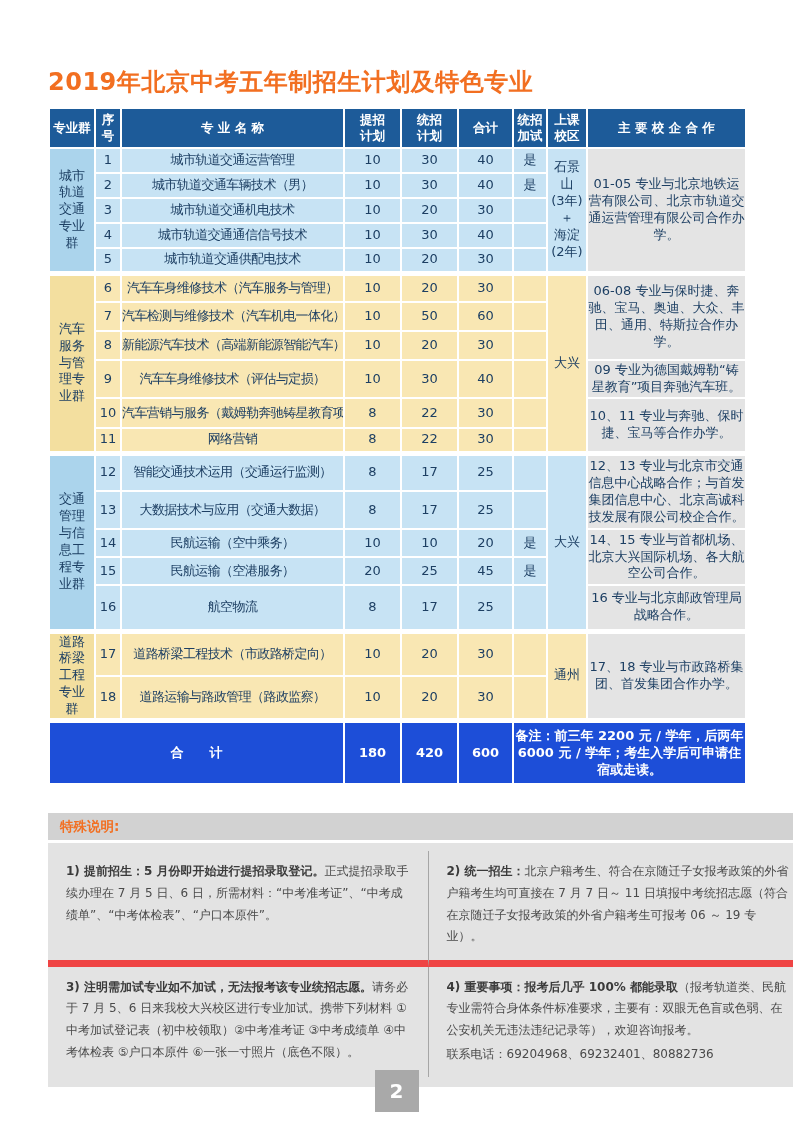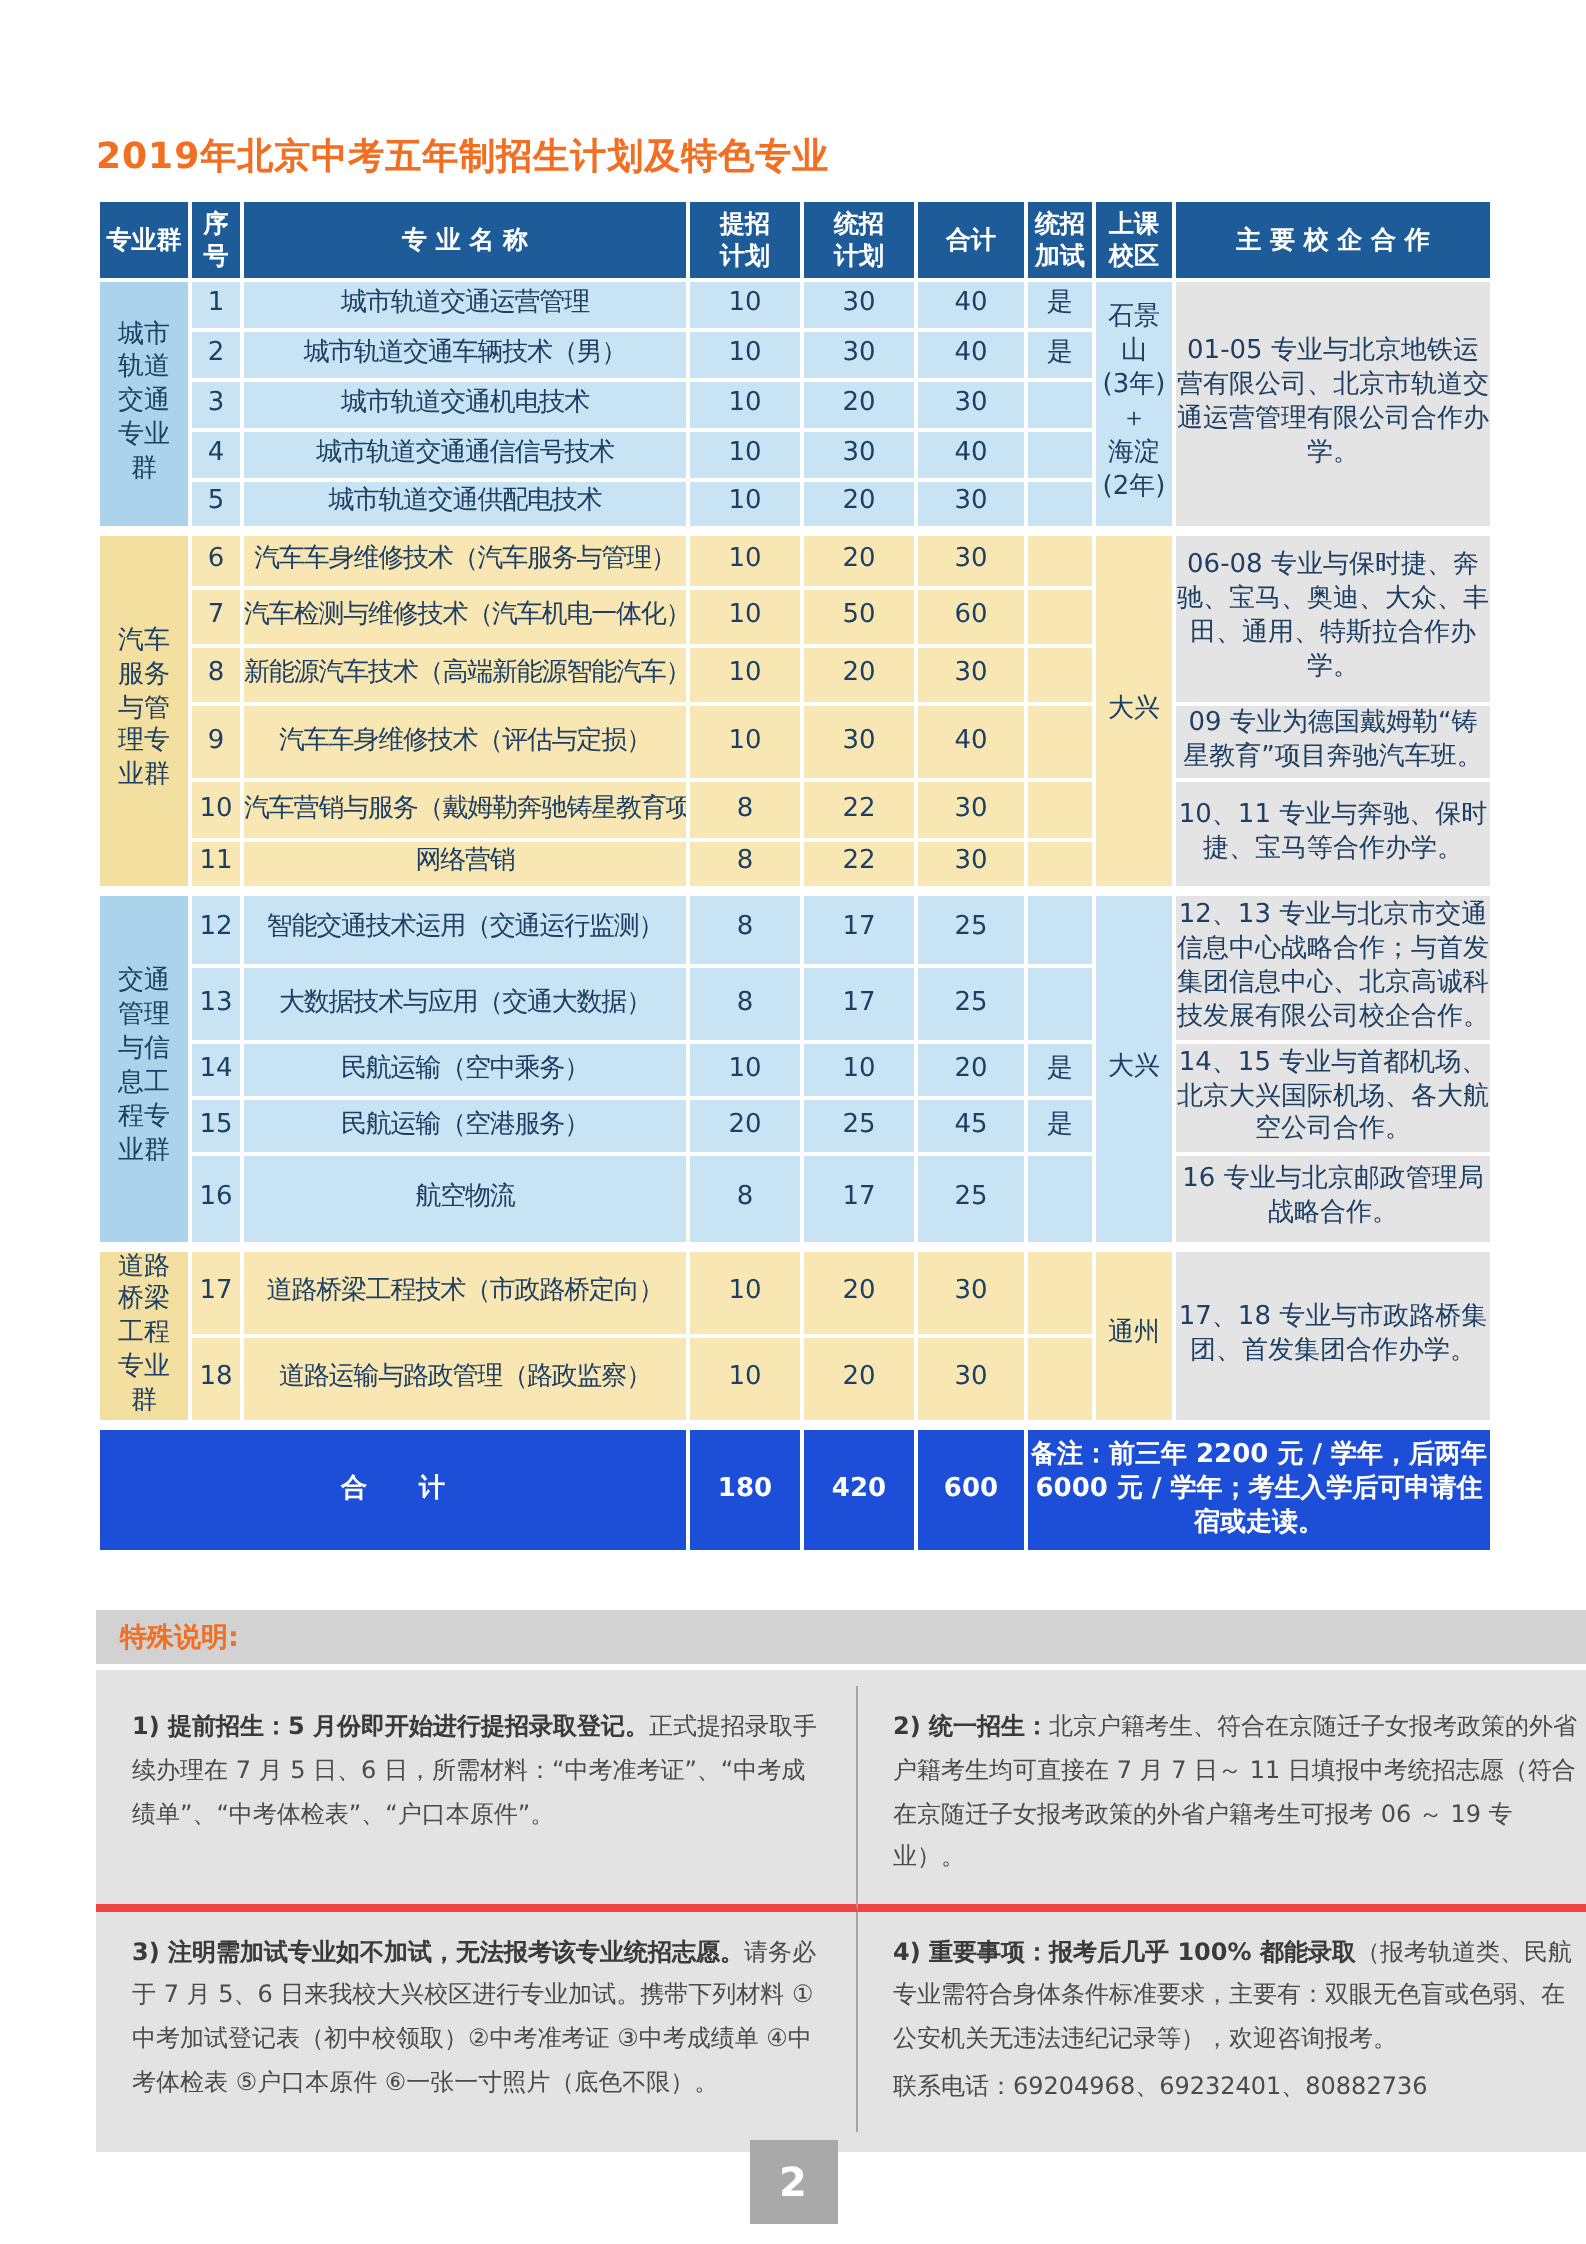--- a/index.html
+++ b/index.html
@@ -5,21 +5,21 @@
   html,body { margin:0; padding:0; background:#ffffff; }
   .page {
     position:relative;
     width:793px; height:1122px;
     background:#ffffff;
     font-family:"DejaVu Sans","Liberation Sans",sans-serif;
     overflow:hidden;
   }
   .content { padding:66px 48px 0 48px; }
 
-  .title { margin:0 0 9px 0; color:#f26f21; font-size:18px; font-weight:bold; letter-spacing:0.5px; }
+  .title { margin:0 0 9px 0; color:#f26f21; font-size:24px; font-weight:bold; letter-spacing:0.5px; }
   .subtitle { margin:0 0 13px 0; color:#3c4856; font-size:14.5px; }
 
   table.plan { border-collapse:collapse; width:697px; table-layout:fixed; }
   table.plan th, table.plan td {
     border:2px solid #ffffff;
     padding:0;
     text-align:center;
     vertical-align:middle;
     color:#1d3f63;
     font-size:13px;
@@ -63,21 +63,21 @@
   .notes-body {
     background:#e3e3e3; margin-top:3px;
     display:grid; grid-template-columns:1fr 1fr;
     padding:8px 0 10px 0;
   }
   .note-item {
     padding:10px 18px 12px 18px;
     font-size:12px; color:#4a4a4a; line-height:1.8;
   }
   .note-item.div-right { border-right:1px solid #a6a6a6; }
-  .note-item.div-bottom { border-bottom:4px solid #ef4444; }
+  .note-item.div-bottom { border-bottom:7px solid #ef4444; }
   .note-lead { font-weight:bold; color:#3a3a3a; }
   .note-extra { margin-top:2px; }
 
   .page-num {
     position:absolute; bottom:10px; left:50%; transform:translateX(-50%);
     width:44px; height:42px; background:#a9a9a9;
     color:#ffffff; font-size:20px; font-weight:bold;
     display:flex; align-items:center; justify-content:center;
   }
 </style>

